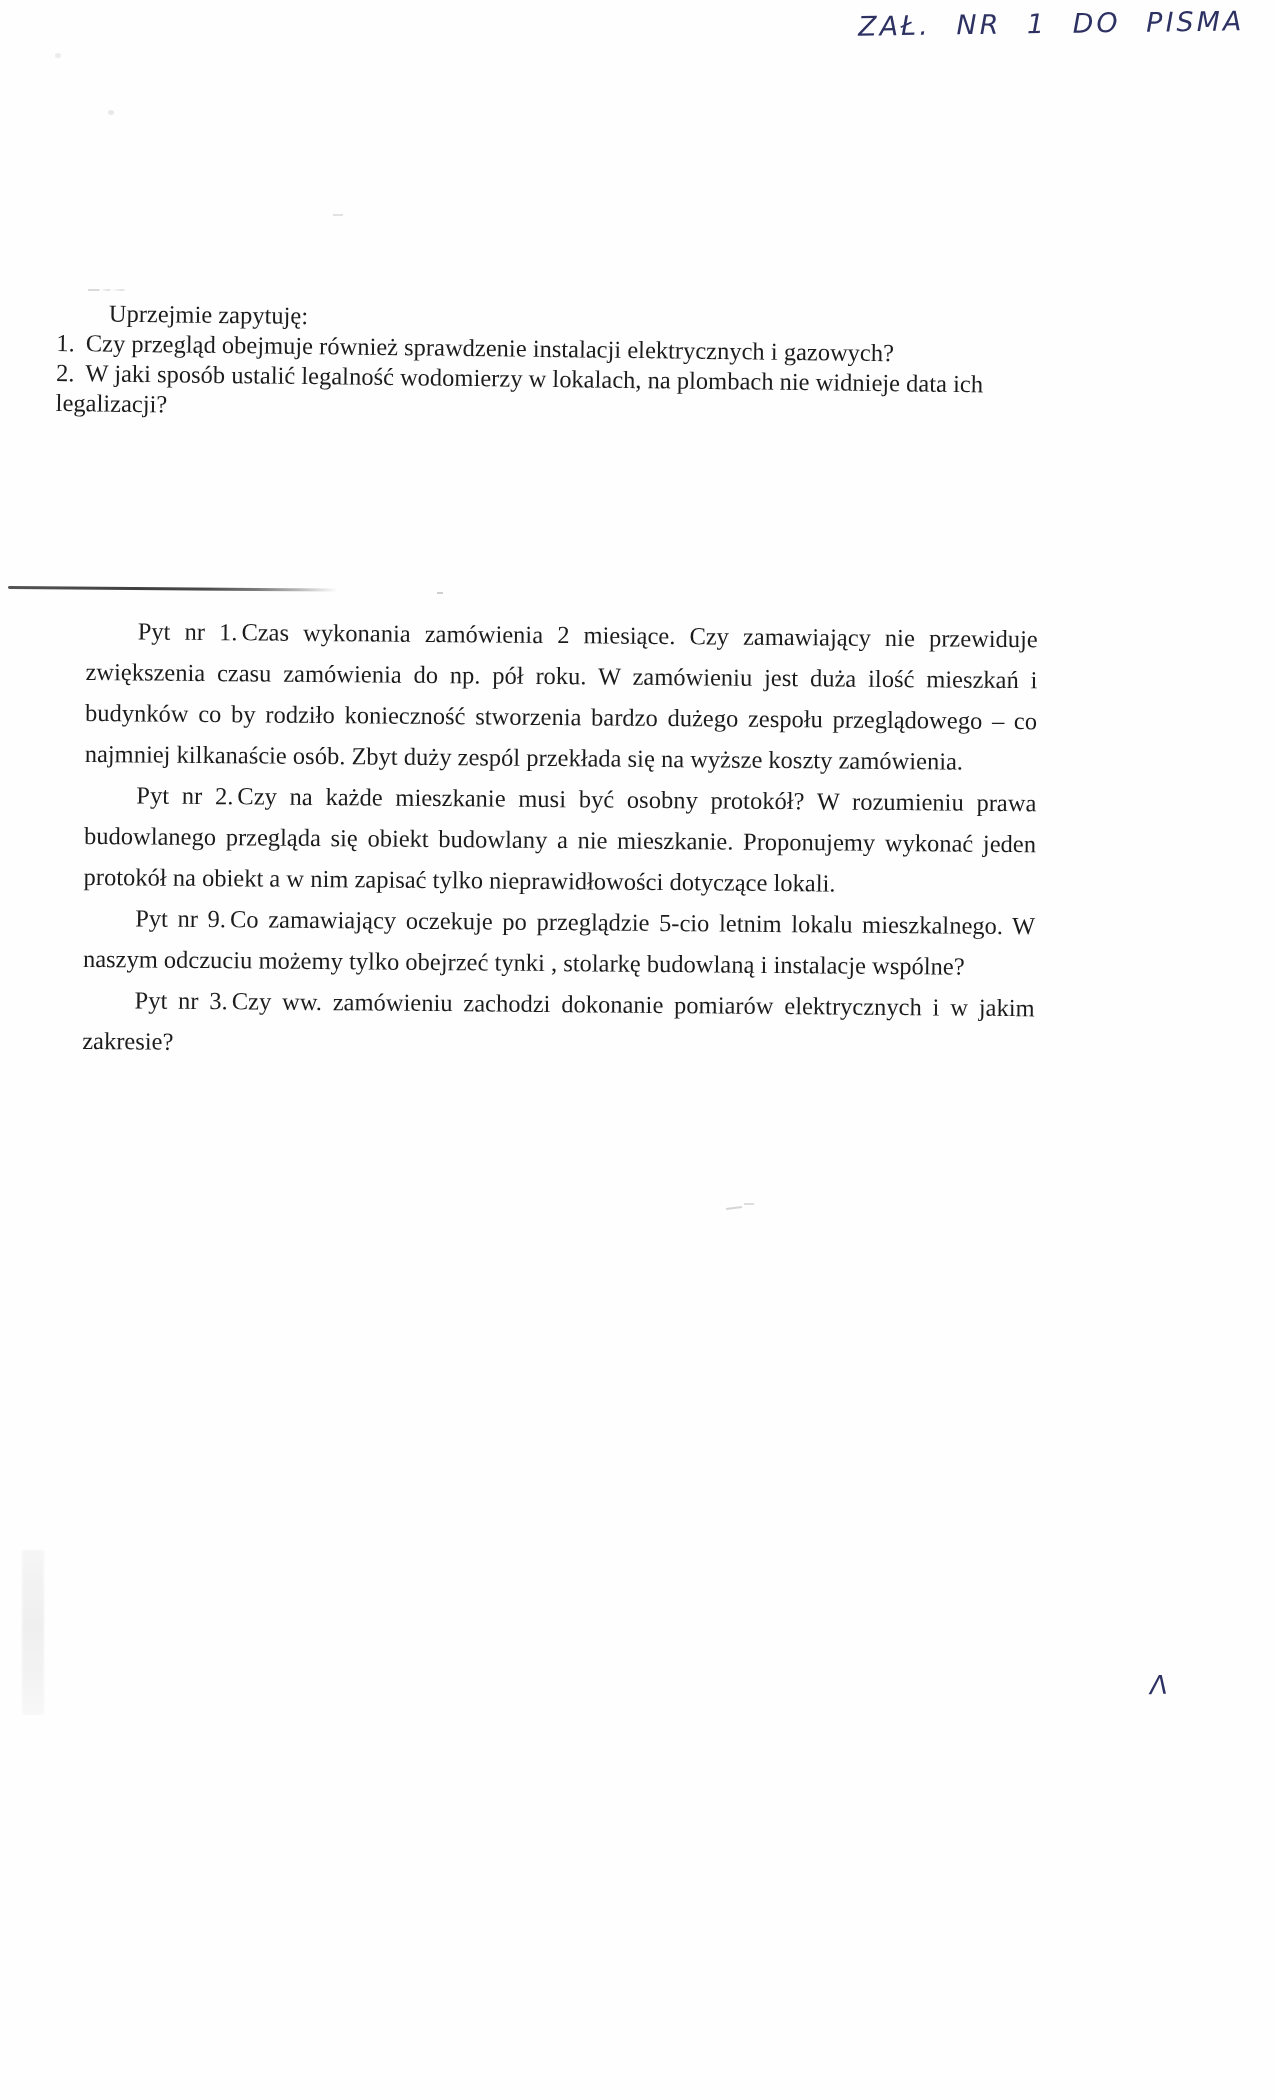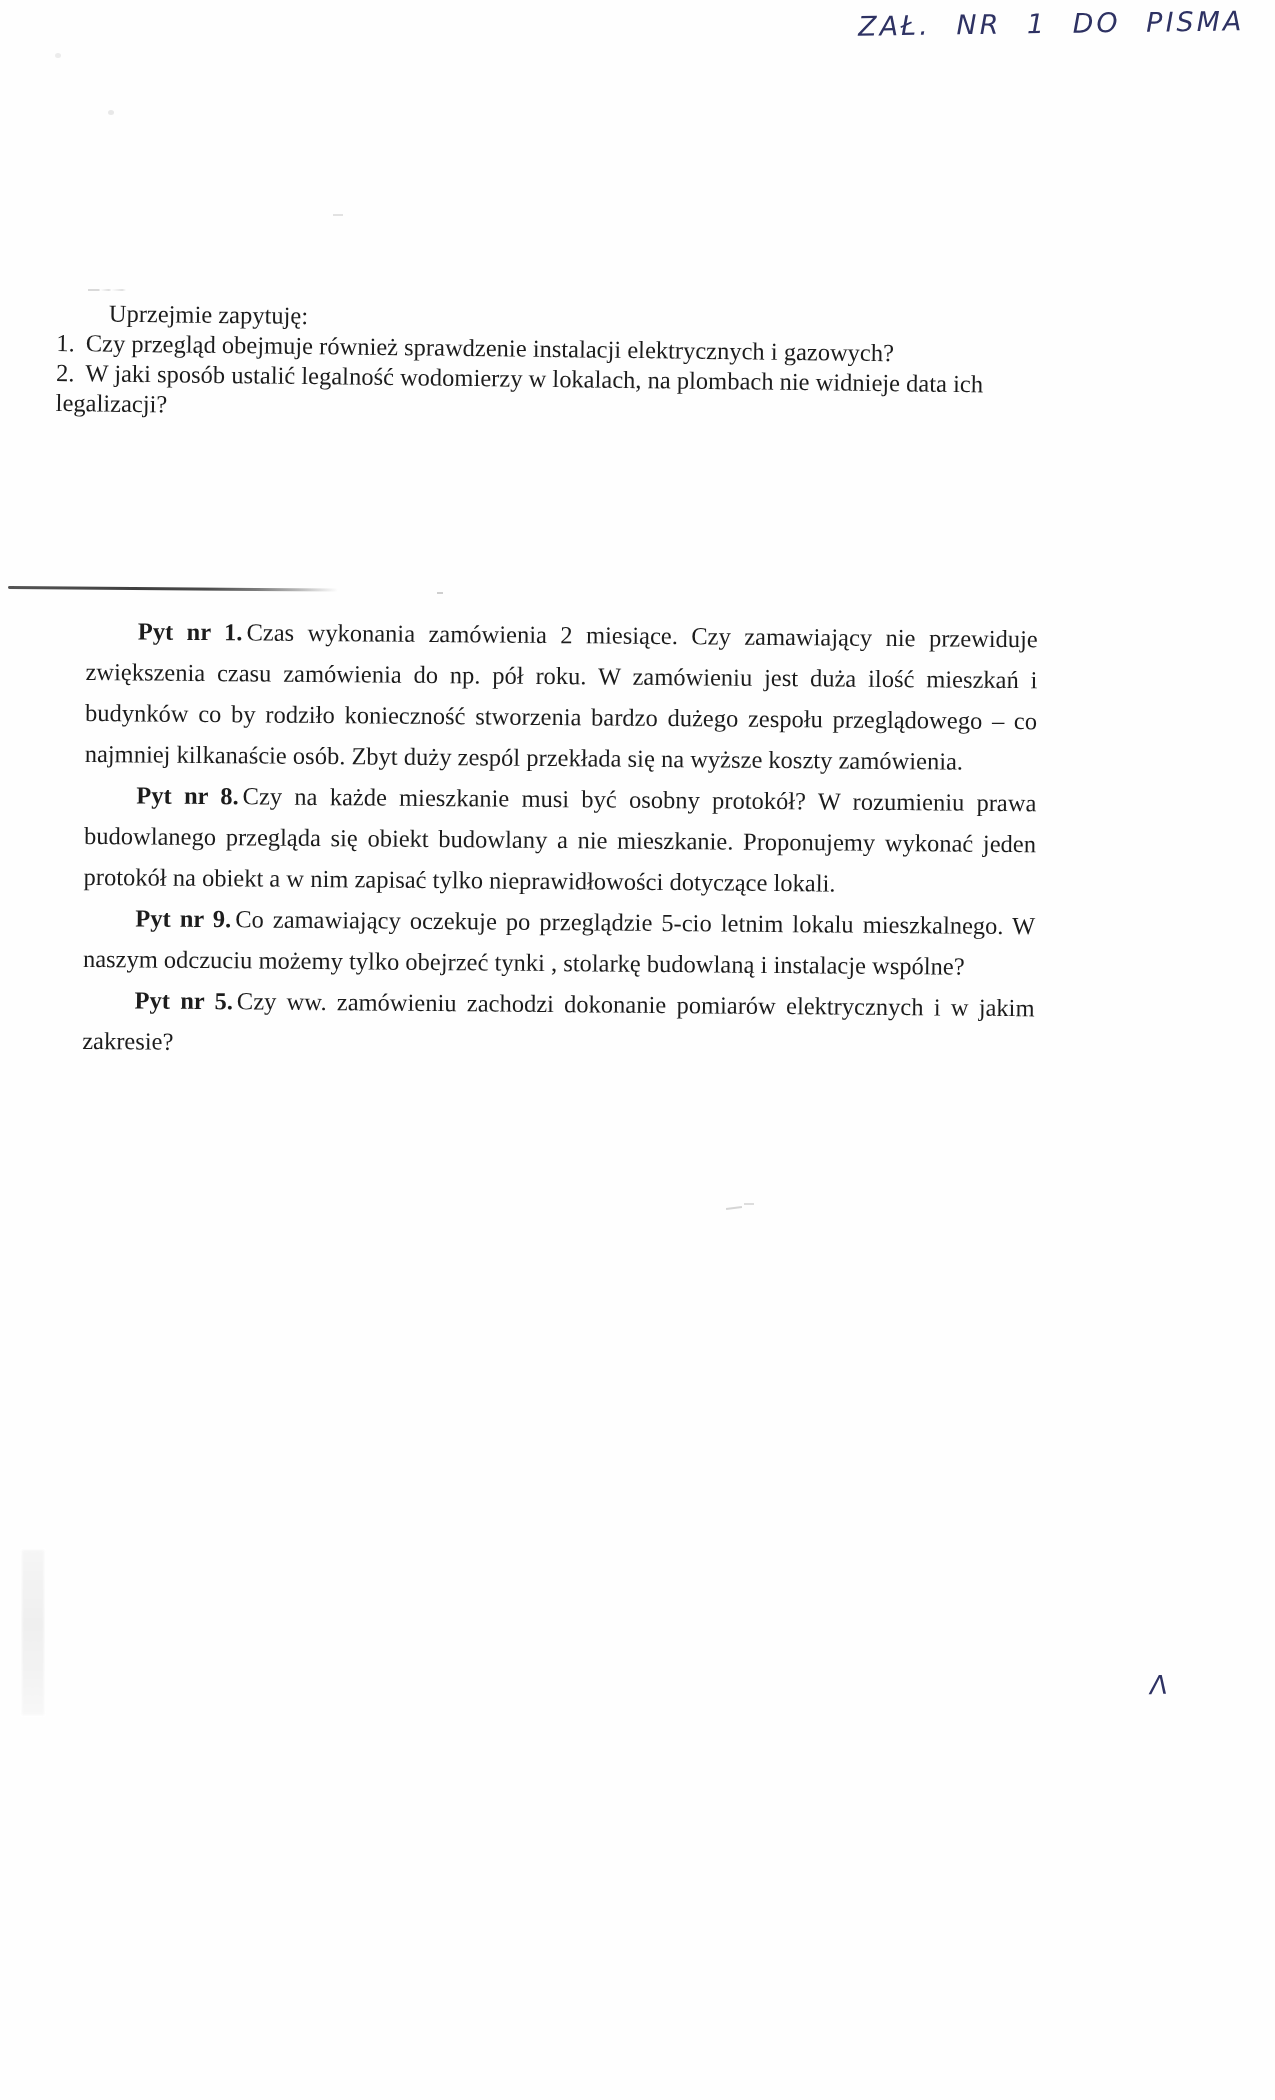--- a/index.html
+++ b/index.html
@@ -94,21 +94,21 @@
     line-height: 41px;
     text-align: justify;
     transform: rotate(0.5deg);
     transform-origin: 0 0;
   }
   .q {
     margin: 0;
     text-indent: 52px;
   }
   .q .q-label {
-    font-weight: bold;
+    font-weight: normal;
     margin-right: 4px;
   }
 
   
   .page-mark {
     position: absolute;
     left: 1150px;
     top: 1670px;
     font-family: "DejaVu Sans", sans-serif;
     font-style: italic;
@@ -171,27 +171,27 @@
   </div>
 
   <div class="divider"></div>
   <div class="divider-dot"></div>
 
   <div class="main">
     <p class="q">
       <b class="q-label">Pyt nr 1.</b><span>Czas wykonania zamówienia 2 miesiące. Czy zamawiający nie przewiduje zwiększenia czasu zamówienia do np. pół roku. W zamówieniu jest duża ilość mieszkań i budynków co by rodziło konieczność stworzenia bardzo dużego zespołu przeglądowego – co najmniej kilkanaście osób. Zbyt duży zespól przekłada się na wyższe koszty zamówienia.</span>
     </p>
     <p class="q">
-      <b class="q-label">Pyt nr 8.</b><span>Czy na każde mieszkanie musi być osobny protokół? W rozumieniu prawa budowlanego przegląda się obiekt budowlany a nie mieszkanie. Proponujemy wykonać jeden protokół na obiekt a w nim zapisać tylko nieprawidłowości dotyczące lokali.</span>
+      <b class="q-label">Pyt nr 2.</b><span>Czy na każde mieszkanie musi być osobny protokół? W rozumieniu prawa budowlanego przegląda się obiekt budowlany a nie mieszkanie. Proponujemy wykonać jeden protokół na obiekt a w nim zapisać tylko nieprawidłowości dotyczące lokali.</span>
     </p>
     <p class="q">
       <b class="q-label">Pyt nr 9.</b><span>Co zamawiający oczekuje po przeglądzie 5-cio letnim lokalu mieszkalnego. W naszym odczuciu możemy tylko obejrzeć tynki , stolarkę budowlaną i instalacje wspólne?</span>
     </p>
     <p class="q">
-      <b class="q-label">Pyt nr 5.</b><span>Czy ww. zamówieniu zachodzi dokonanie pomiarów elektrycznych i w jakim zakresie?</span>
+      <b class="q-label">Pyt nr 3.</b><span>Czy ww. zamówieniu zachodzi dokonanie pomiarów elektrycznych i w jakim zakresie?</span>
     </p>
   </div>
 
   <div class="page-mark">Λ</div>
 
   <div class="artifact artifact-dashes"></div>
   <div class="artifact artifact-smudge-left"></div>
   <div class="artifact artifact-squiggle"></div>
   <div class="artifact artifact-squiggle2"></div>
   <div class="artifact speck1"></div>

